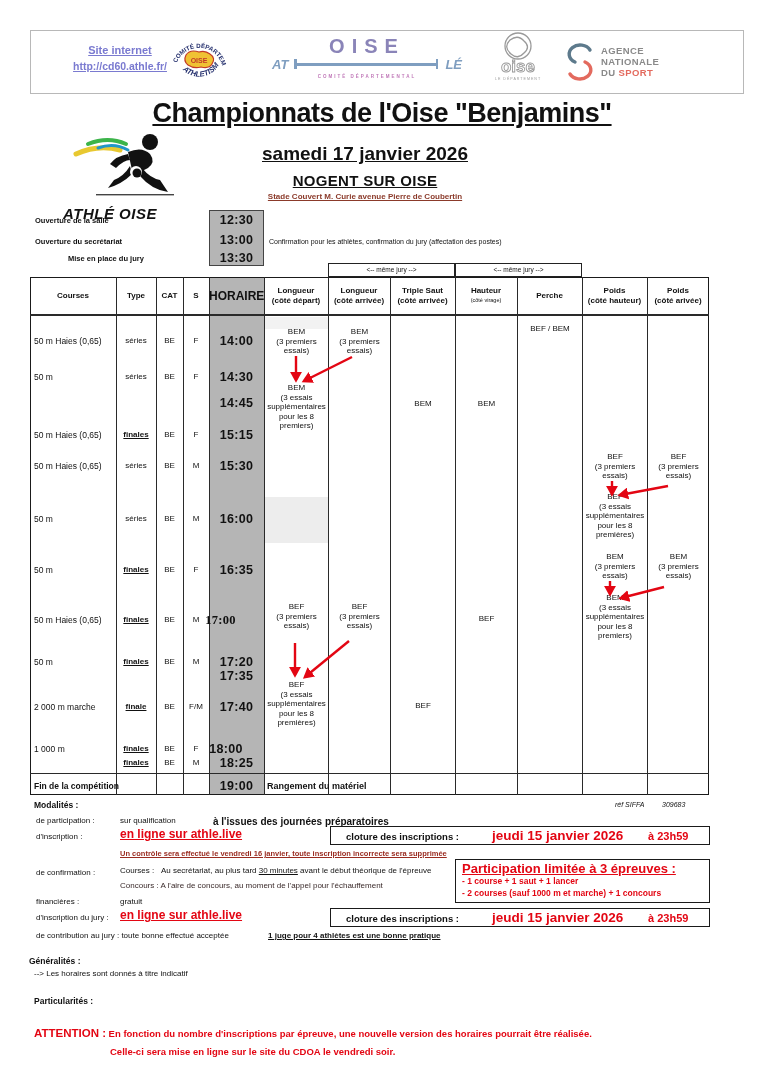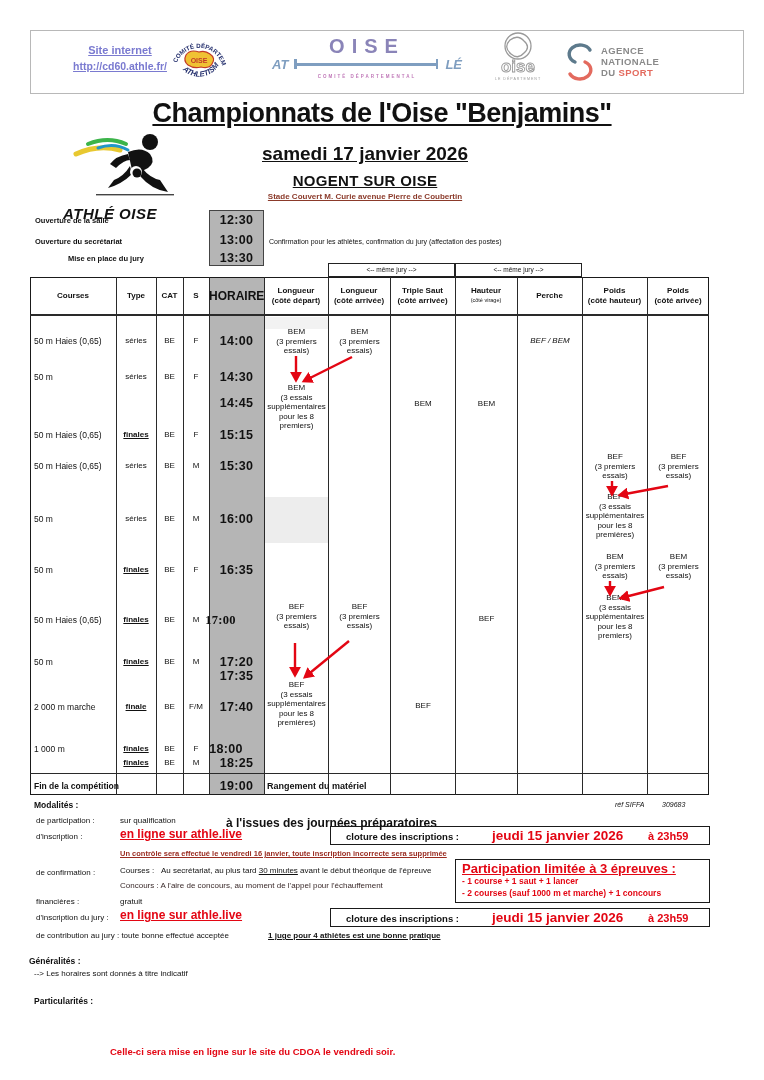--- a/index.html
+++ b/index.html
@@ -226,21 +226,21 @@
   <div class="a course b" style="left:34px;top:779px;width:120px;">Fin de la compétition</div>
   <div class="a c time" style="left:209px;top:779px;width:55px;">19:00</div>
   <div class="a b" style="left:267px;top:779px;font-size:9px;line-height:14px;">Rangement du matériel</div>
 
   <div class="a c cellTxt pre" style="left:265px;top:327px;width:63px;">BEM
 (3 premiers
 essais)</div>
   <div class="a c cellTxt pre" style="left:329px;top:327px;width:61px;">BEM
 (3 premiers
 essais)</div>
-  <div class="a c cellTxt" style="left:518px;top:336px;width:64px;font-style:italic;">BEF / BEM</div>
+  <div class="a c cellTxt" style="left:518px;top:324px;width:64px;">BEF / BEM</div>
   <div class="a c cellTxt pre" style="left:263px;top:383px;width:67px;">BEM
 (3 essais
 supplémentaires
 pour les 8
 premiers)</div>
   <div class="a c cellTxt" style="left:391px;top:399px;width:64px;">BEM</div>
   <div class="a c cellTxt" style="left:456px;top:399px;width:61px;">BEM</div>
   <div class="a c cellTxt pre" style="left:583px;top:452px;width:64px;">BEF
 (3 premiers
 essais)</div>
@@ -294,21 +294,21 @@
       <line x1="349" y1="641" x2="305" y2="677"></line>
     </g>
   </svg>
 
   <div class="a b" style="left:34px;top:800px;font-size:8.5px;">Modalités :</div>
   <div class="a i" style="left:615px;top:801px;font-size:7px;">réf SIFFA</div>
   <div class="a i" style="left:662px;top:801px;font-size:7px;">309683</div>
 
   <div class="a" style="left:36px;top:816px;font-size:8px;">de participation :</div>
   <div class="a" style="left:120px;top:816px;font-size:8px;">sur qualification</div>
-  <div class="a b" style="left:226px;top:816px;font-size:12px;">à l'issues des journées préparatoires</div>
+  <div class="a b" style="left:213px;top:816px;font-size:10px;">à l'issues des journées préparatoires</div>
 
   <div class="a" style="left:36px;top:832px;font-size:8px;">d'inscription :</div>
   <div class="a b u red" style="left:120px;top:827px;font-size:12px;">en ligne sur athle.live</div>
 
   <div class="a" style="left:330px;top:826px;width:380px;height:19px;border:1.5px solid #1a1a1a;box-sizing:border-box;"></div>
   <div class="a b" style="left:346px;top:831px;font-size:9.5px;">cloture des inscriptions :</div>
   <div class="a b red" style="left:492px;top:828px;font-size:13.5px;">jeudi 15 janvier 2026</div>
   <div class="a b red" style="left:648px;top:830px;font-size:11px;">à 23h59</div>
 
   <div class="a b u dkred" style="left:120px;top:849px;font-size:7.5px;">Un contrôle sera effectué le vendredi 16 janvier, toute inscription incorrecte sera supprimée</div>
@@ -337,15 +337,18 @@
   <div class="a b red" style="left:648px;top:912px;font-size:11px;">à 23h59</div>
 
   <div class="a" style="left:36px;top:931px;font-size:8px;">de contribution au jury : toute bonne effectué acceptée</div>
   <div class="a b" style="left:268px;top:931px;font-size:8px;text-decoration:underline;">1 juge pour  4 athlètes est une bonne pratique</div>
 
   <div class="a b" style="left:29px;top:956px;font-size:8.5px;">Généralités :</div>
   <div class="a" style="left:34px;top:969px;font-size:8px;">--&gt; Les horaires sont donnés à titre indicatif</div>
 
   <div class="a b" style="left:34px;top:996px;font-size:8.5px;">Particularités :</div>
 
+  <div class="a" style="left:34px;top:1023px;width:700px;">
+    <span class="b red" style="font-size:11.5px;">ATTENTION :</span><span class="b red" style="font-size:9.5px;"> En fonction du nombre d'inscriptions par épreuve, une nouvelle version des horaires pourrait être réalisée.</span>
+  </div>
   <div class="a b red" style="left:110px;top:1046px;font-size:9.5px;">Celle-ci sera mise en ligne sur le site du CDOA le vendredi soir.</div>
 
 </div>
 
 </body></html>

